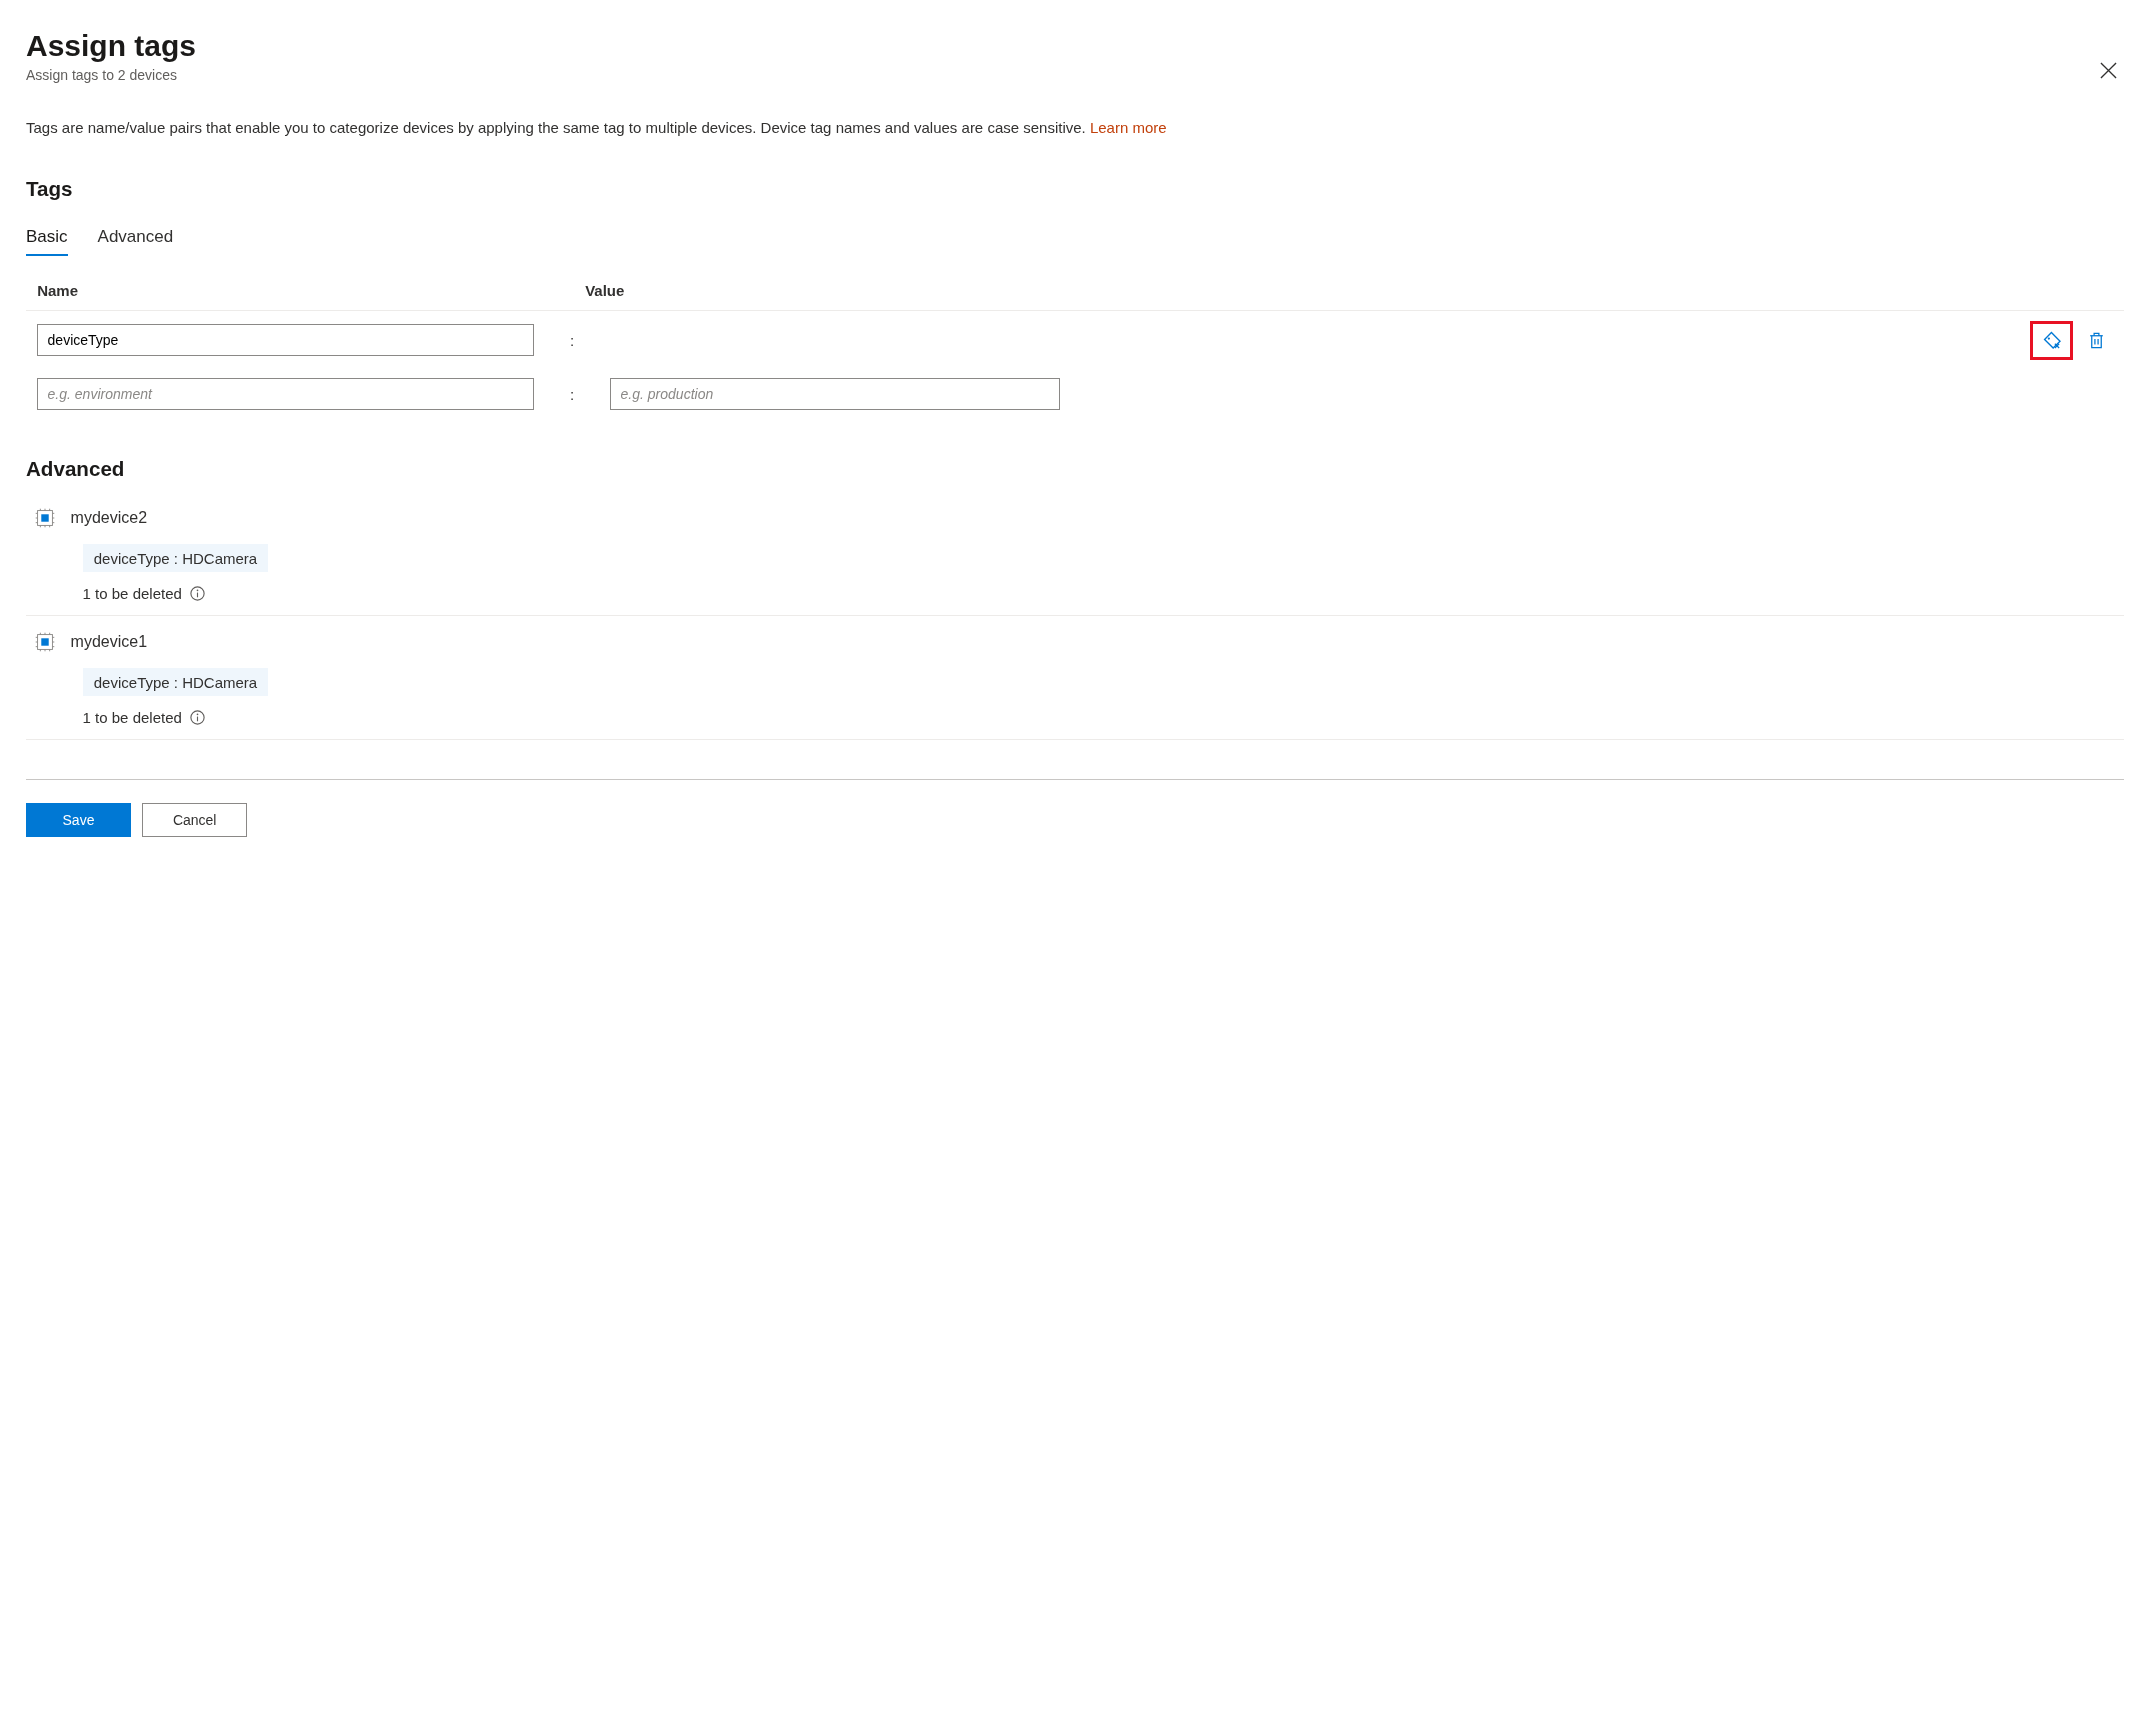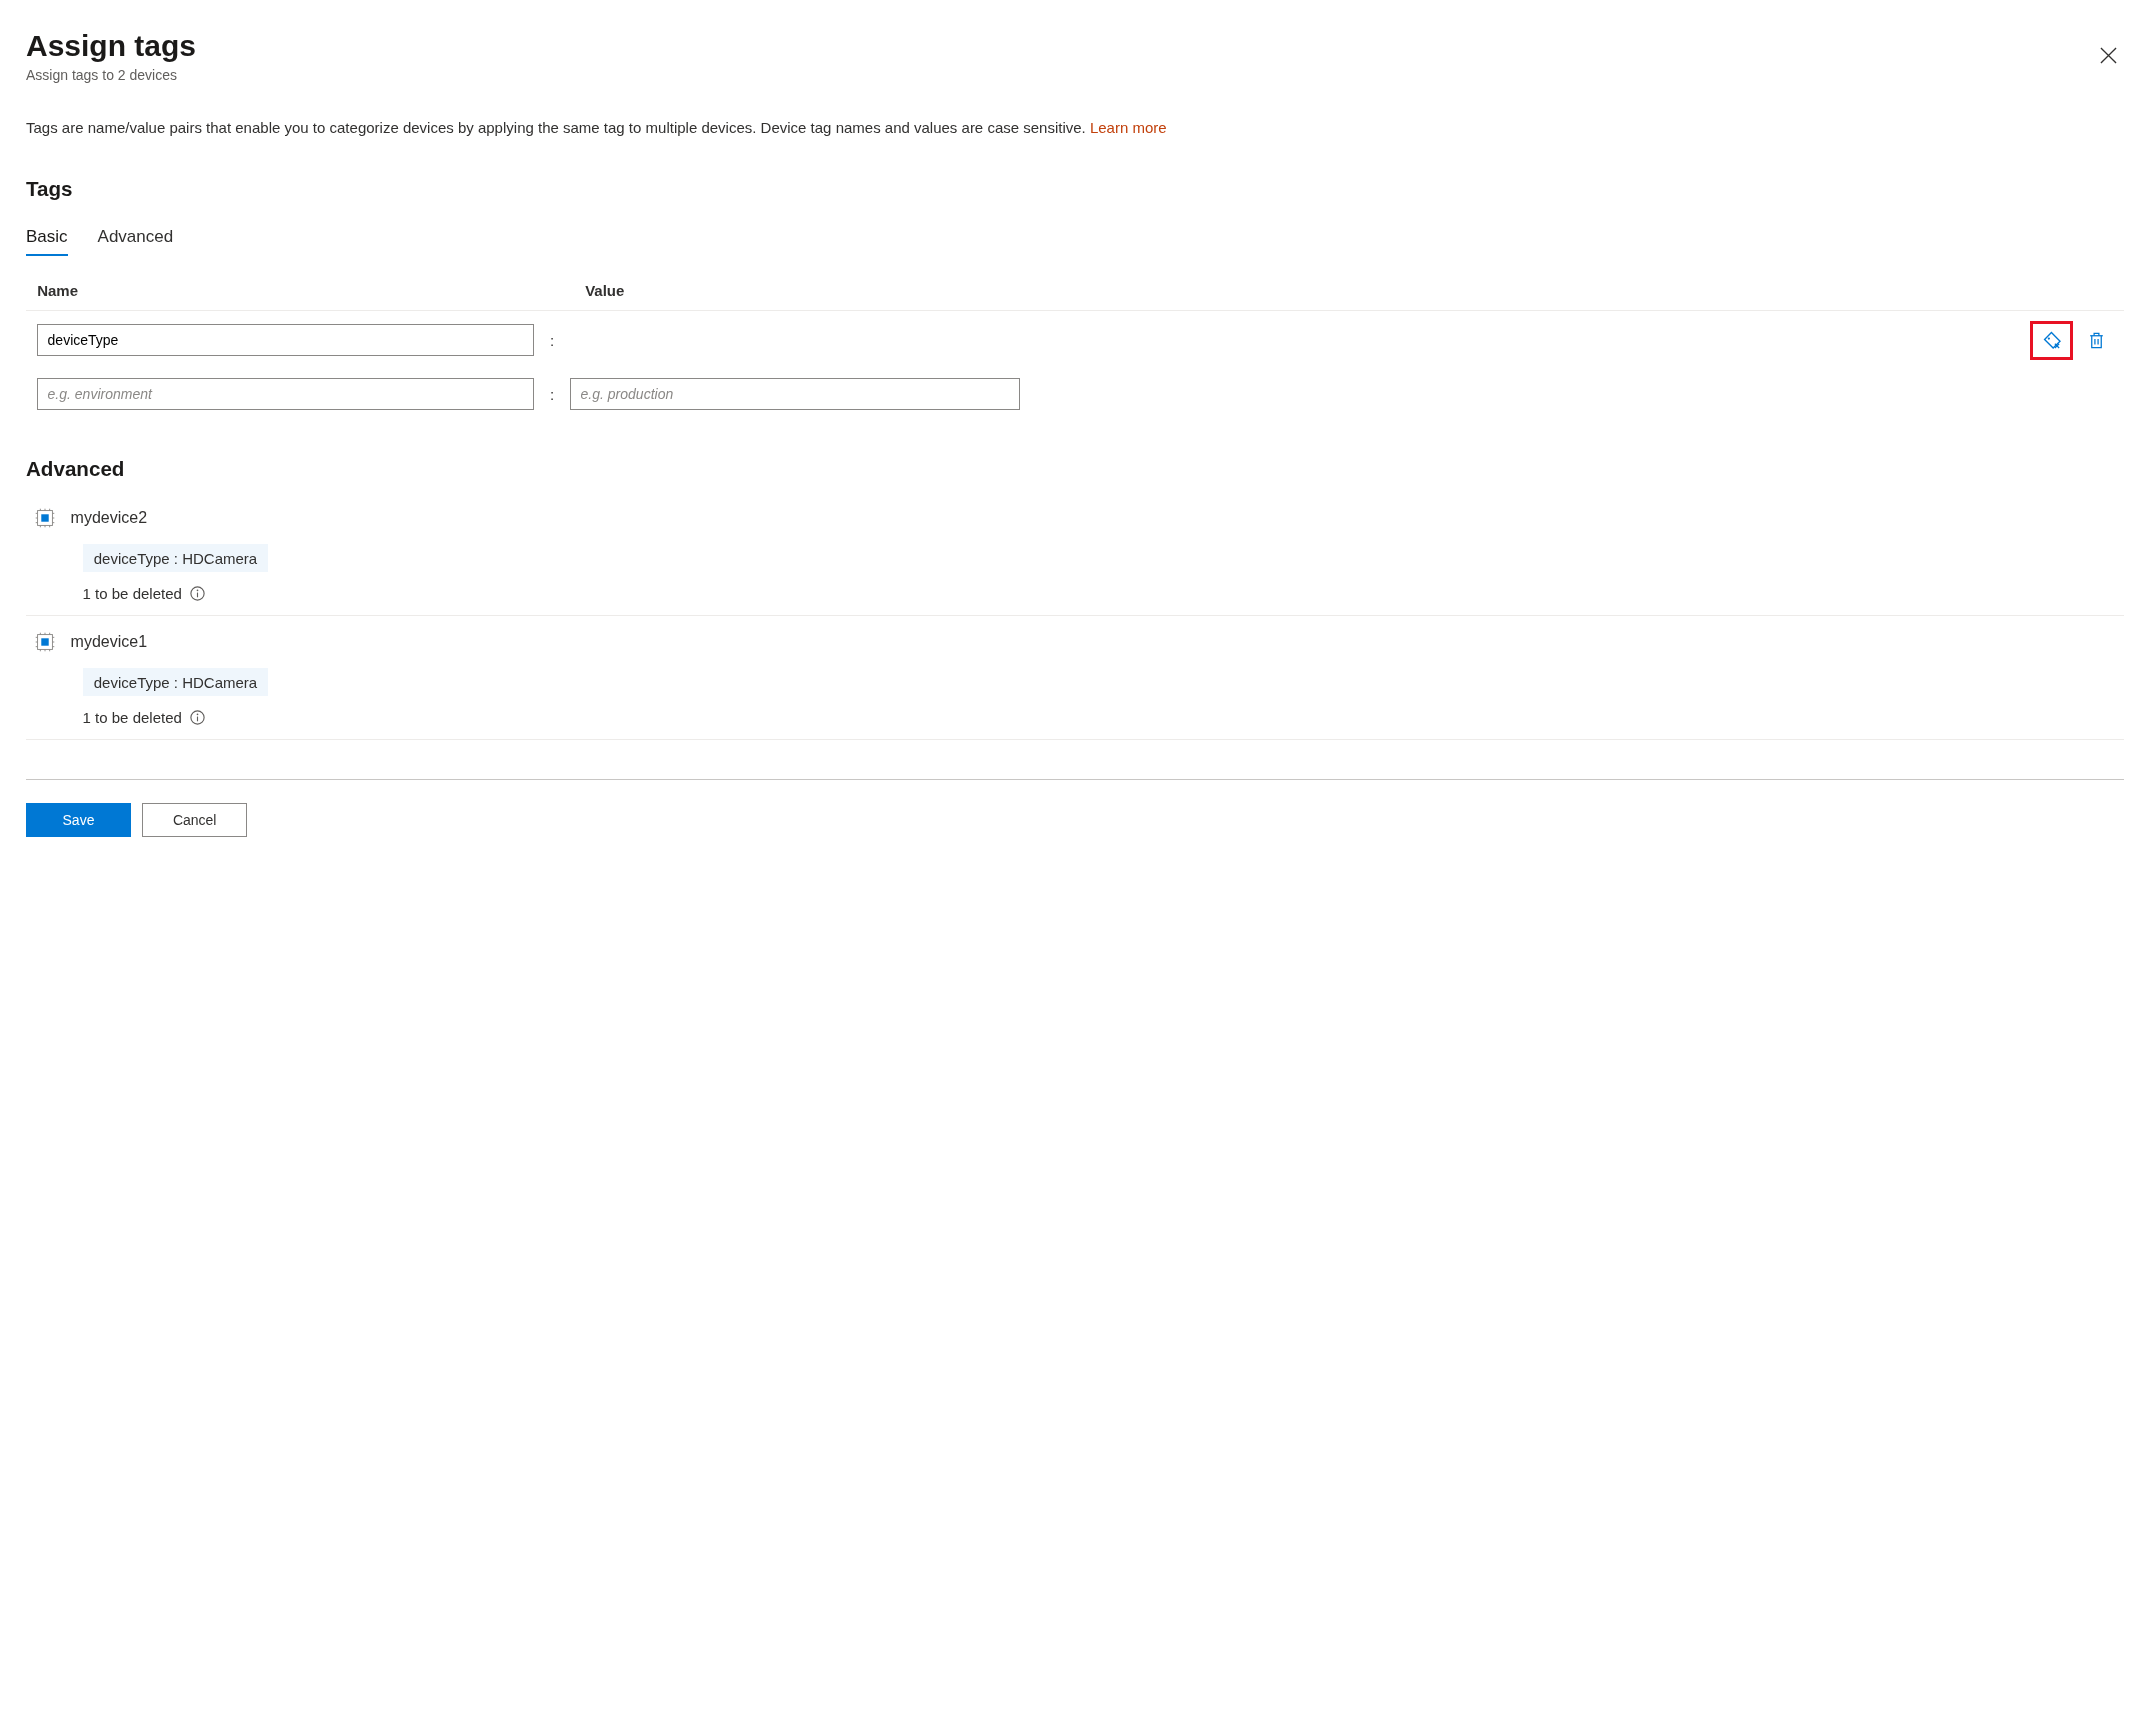--- a/index.html
+++ b/index.html
@@ -5,21 +5,21 @@
   * { box-sizing: border-box; margin: 0; padding: 0; }
   body {
     font-family: "Segoe UI", -apple-system, BlinkMacSystemFont, sans-serif;
     color: #323130;
     background: #fff;
     padding: 28px 26px;
   }
   .header-row {
     display: flex;
     justify-content: space-between;
-    align-items: center;
+    align-items: flex-end;
   }
   .title {
     font-size: 30px;
     font-weight: 600;
     color: #1b1a19;
     line-height: 1.2;
   }
   .subtitle {
     font-size: 14px;
     color: #605e5c;
@@ -80,20 +80,21 @@
   .col-sep-header { width: 36px; }
   .col-value {
     flex: 1;
     font-weight: 600;
     font-size: 15px;
   }
   .tag-row {
     display: flex;
     align-items: center;
     padding: 9.4px 11.2px;
+    gap: 20px;
   }
   .tag-input {
     width: 497px;
     height: 32px;
     border: 0.9px solid #8a8886;
     padding: 0 9.4px;
     font-size: 14px;
     font-family: inherit;
   }
   .tag-input::placeholder {

